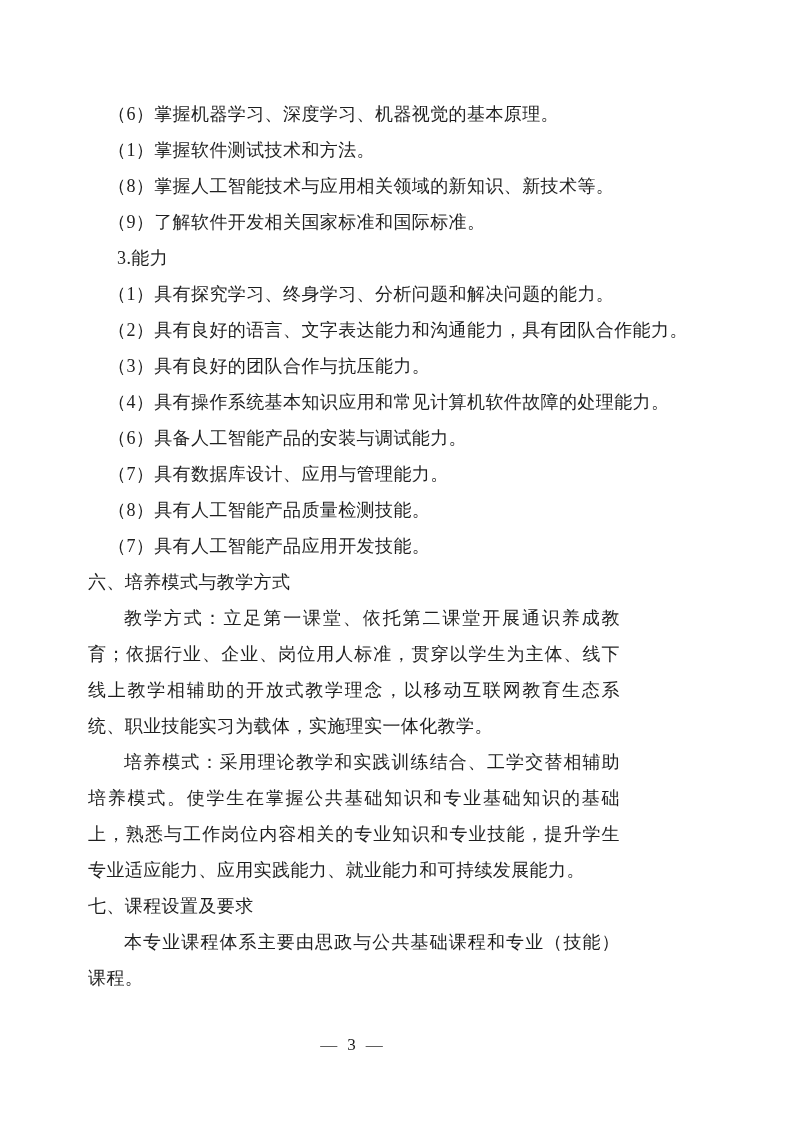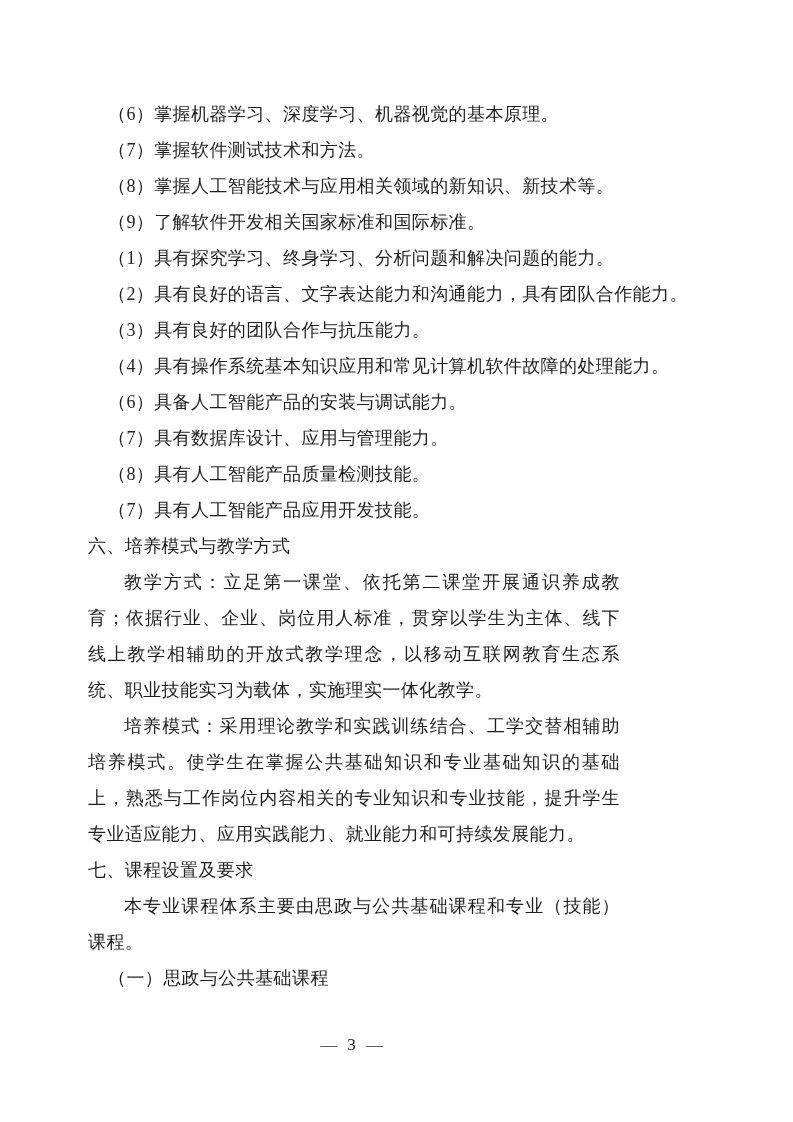--- a/index.html
+++ b/index.html
@@ -67,40 +67,40 @@
     letter-spacing: 0;
   }
 </style>
 </head>
 <body>
 
 <div class="page">
   <div class="content">
 
     <p class="item">（6）掌握机器学习、深度学习、机器视觉的基本原理。</p>
-    <p class="item">（7）掌握软件测试技术和方法。</p>
+    <p class="item">（1）掌握软件测试技术和方法。</p>
     <p class="item">（8）掌握人工智能技术与应用相关领域的新知识、新技术等。</p>
     <p class="item">（9）了解软件开发相关国家标准和国际标准。</p>
 
+    <p class="num-heading">3.能力</p>
 
     <p class="item">（1）具有探究学习、终身学习、分析问题和解决问题的能力。</p>
     <p class="item">（2）具有良好的语言、文字表达能力和沟通能力，具有团队合作能力。</p>
     <p class="item">（3）具有良好的团队合作与抗压能力。</p>
     <p class="item">（4）具有操作系统基本知识应用和常见计算机软件故障的处理能力。</p>
     <p class="item">（6）具备人工智能产品的安装与调试能力。</p>
     <p class="item">（7）具有数据库设计、应用与管理能力。</p>
     <p class="item">（8）具有人工智能产品质量检测技能。</p>
     <p class="item">（7）具有人工智能产品应用开发技能。</p>
 
     <h2 class="heading">六、培养模式与教学方式</h2>
     <p class="para">教学方式：立足第一课堂、依托第二课堂开展通识养成教育；依据行业、企业、岗位用人标准，贯穿以学生为主体、线下线上教学相辅助的开放式教学理念，以移动互联网教育生态系统、职业技能实习为载体，实施理实一体化教学。</p>
     <p class="para">培养模式：采用理论教学和实践训练结合、工学交替相辅助培养模式。使学生在掌握公共基础知识和专业基础知识的基础上，熟悉与工作岗位内容相关的专业知识和专业技能，提升学生专业适应能力、应用实践能力、就业能力和可持续发展能力。</p>
 
     <h2 class="heading">七、课程设置及要求</h2>
     <p class="para">本专业课程体系主要由思政与公共基础课程和专业（技能）课程。</p>
-    <h3 class="subheading">（一）思政与公共基础课程</h3>
 
   </div>
 
   <div class="footer">
     <span class="dash">—</span><span>3</span><span class="dash">—</span>
   </div>
 </div>
 
 </body></html>

